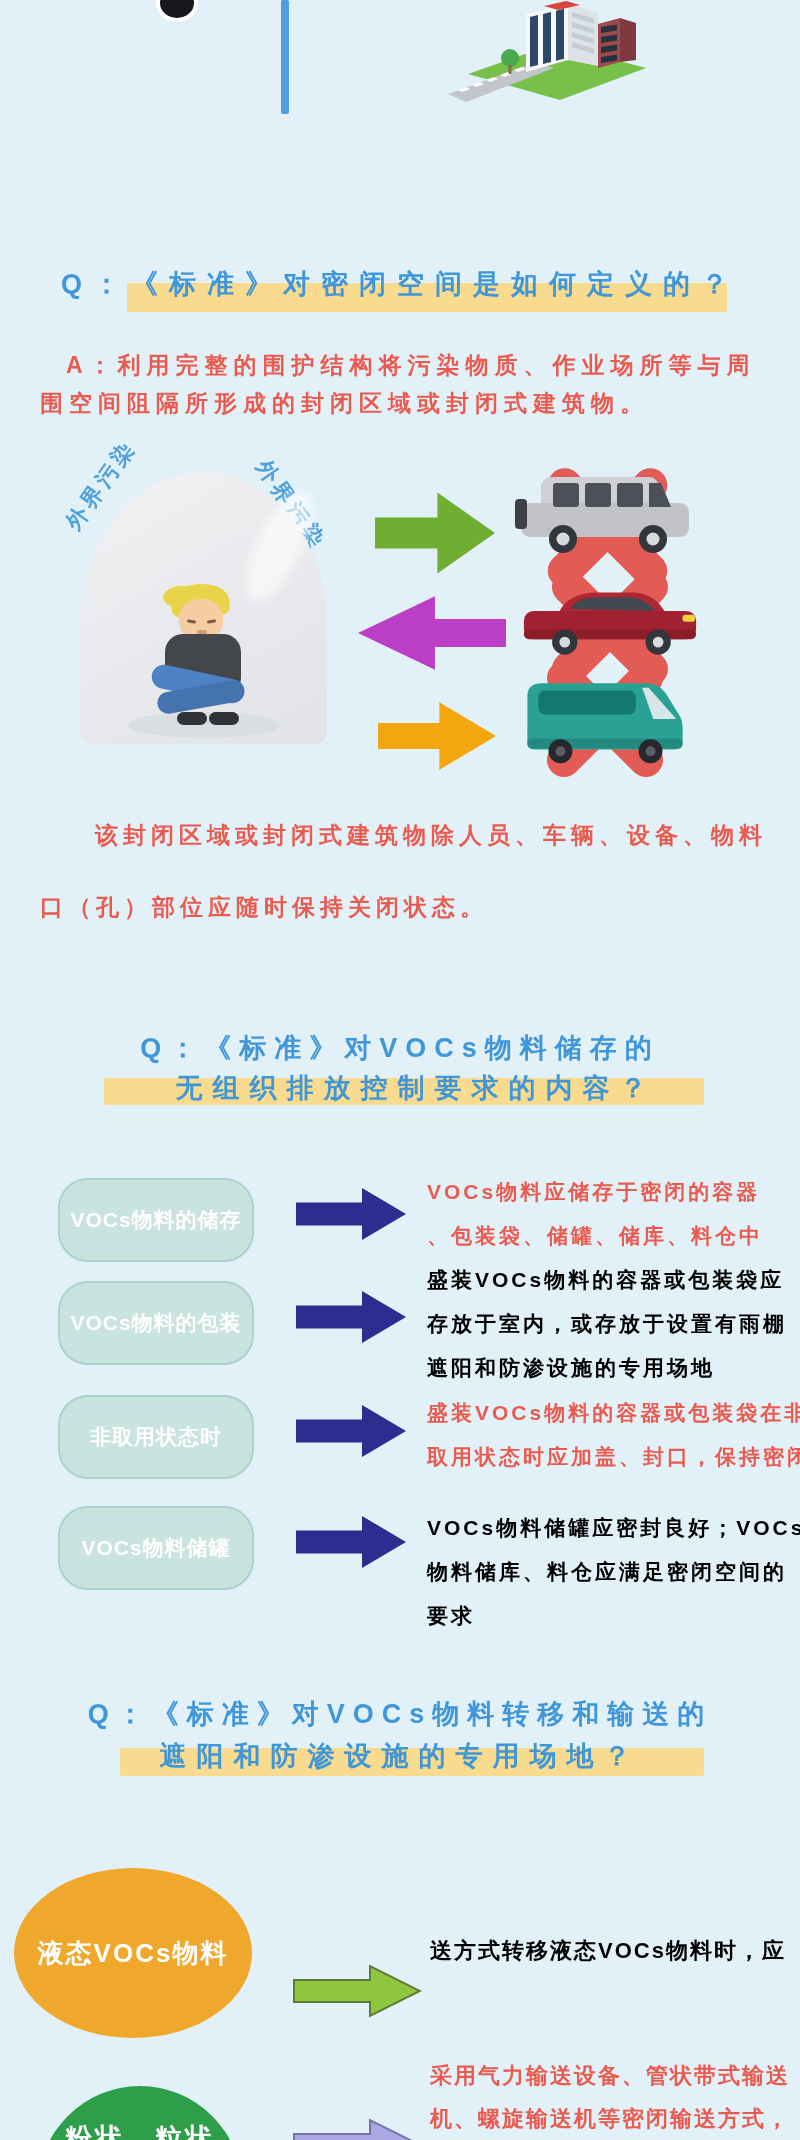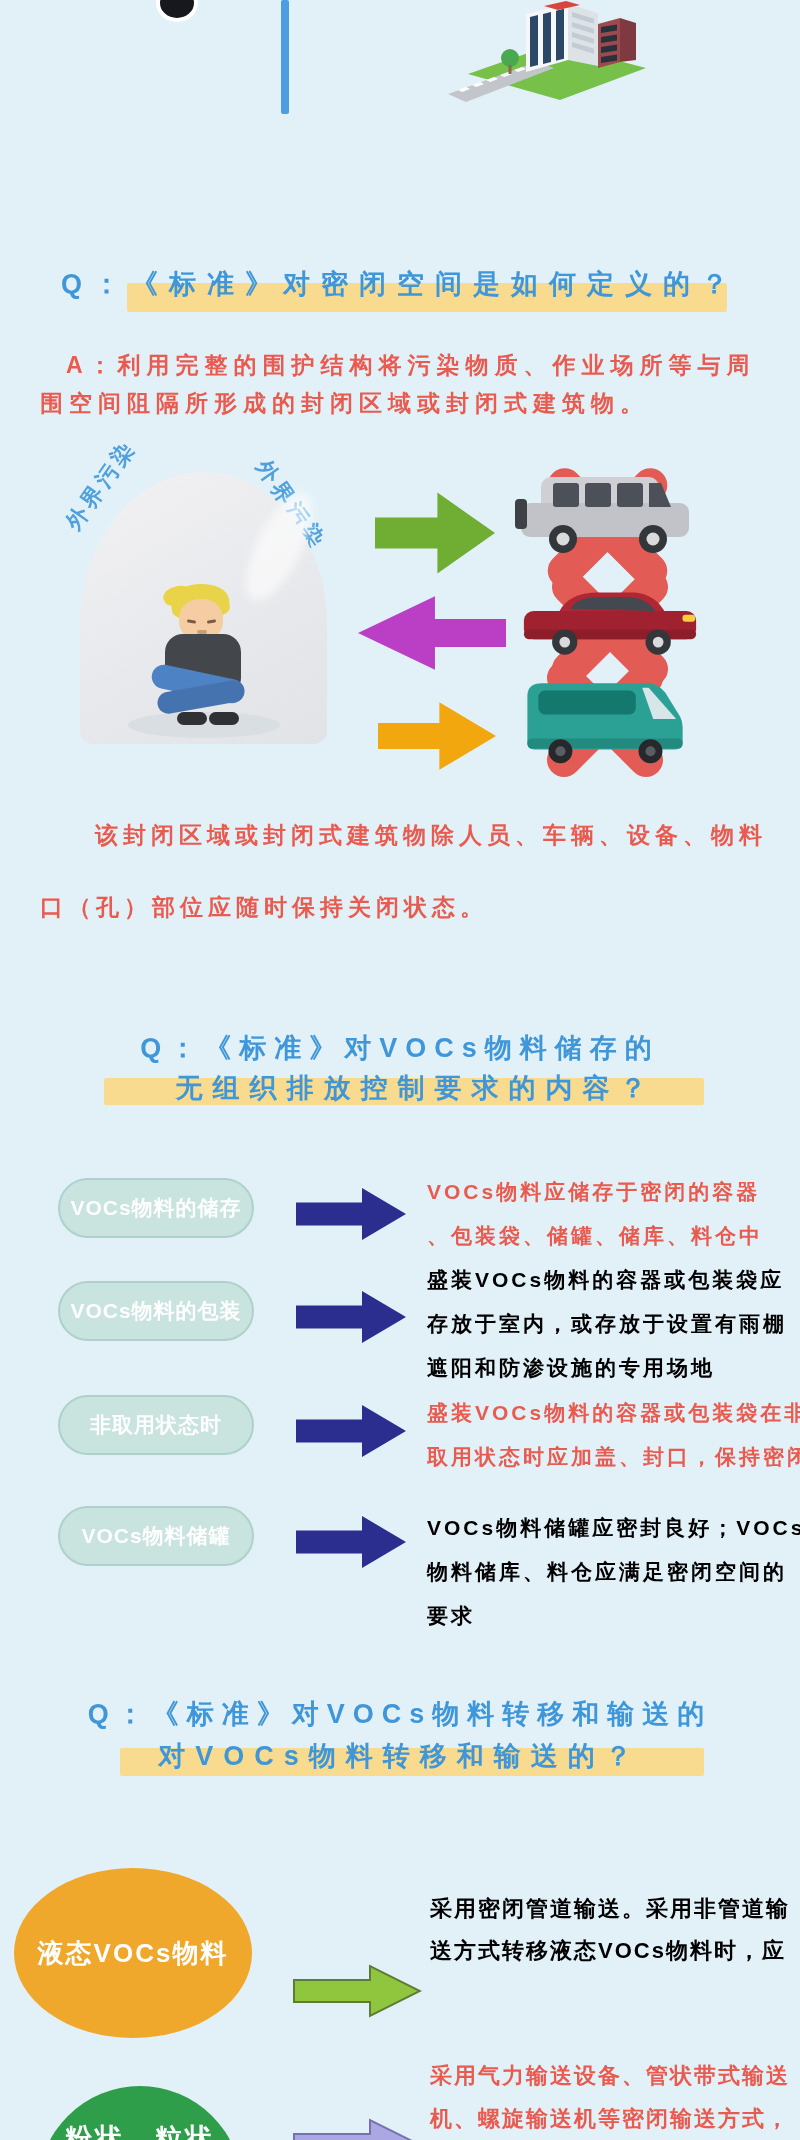--- a/index.html
+++ b/index.html
@@ -60,21 +60,21 @@
     filter:drop-shadow(4px 5px 0 rgba(255,255,255,.9));}
   .navy-arrow{left:296px;width:110px;height:52px;background:#2b2e8e;
     clip-path:polygon(0 28%,60% 28%,60% 0,100% 50%,60% 100%,60% 72%,0 72%);}
   
   .xmark{z-index:1;}
   .xmark::before,.xmark::after{content:"";position:absolute;left:50%;top:50%;
     width:100%;height:34px;margin-left:-50%;margin-top:-17px;background:#e25b55;border-radius:17px;}
   .xmark::before{transform:rotate(45deg);} .xmark::after{transform:rotate(-45deg);}
   .car{z-index:2;}
   
-  .tealbox{left:58px;width:196px;height:60px;background:#c9e3df;border:2px solid #aed1cc;
+  .tealbox{left:58px;width:196px;height:84px;background:#c9e3df;border:2px solid #aed1cc;
     border-radius:30px;display:flex;align-items:center;justify-content:center;
     color:#ffffff;font-weight:700;font-size:21px;letter-spacing:1px;white-space:nowrap;box-sizing:border-box;}
   
   .orange-ellipse{left:14px;top:1868px;width:238px;height:170px;background:#efa72c;border-radius:50%;
     display:flex;align-items:center;justify-content:center;color:#fff;font-weight:700;
     font-size:26px;letter-spacing:2px;white-space:nowrap;}
   .green-circle{left:38px;top:2086px;width:204px;height:204px;background:#2f9e4a;border-radius:50%;
     display:flex;align-items:flex-start;justify-content:center;color:#fff;font-weight:700;
     font-size:27px;letter-spacing:3px;white-space:nowrap;}
   .green-circle span{margin-top:34px;}
@@ -225,28 +225,27 @@
   <div class="abs navy-arrow" style="top:1516px;"></div>
   <div class="line blue rline" style="top:1514px;">VOCs物料储罐应密封良好；VOCs</div>
   <div class="line blue rline" style="top:1558px;">物料储库、料仓应满足密闭空间的</div>
   <div class="line blue rline" style="top:1602px;">要求</div>
 
   <div class="abs qhead" style="top:1696px;">
     <div class="qtext ls8">Q：《标准》对VOCs物料转移和输送的</div>
   </div>
   <div class="abs qhead" style="top:1738px;">
     <div class="hl" style="left:120px;top:10px;width:584px;height:28px;"></div>
-    <div class="qtext ls10">对VOCs物料转移和输送的？</div>
+    <div class="qtext ls10">遮阳和防渗设施的专用场地？</div>
   </div>
 
   <div class="abs orange-ellipse">液态VOCs物料</div>
   <svg class="abs outline-arrow" style="left:292px;top:1964px;" viewBox="0 0 130 54">
     <polygon points="2,16 78,16 78,2 128,27 78,52 78,38 2,38" fill="#8fc63e" stroke="#5d7c36" stroke-width="2"></polygon>
   </svg>
-  <div class="line blue r3line" style="top:1894px;">采用密闭管道输送。采用非管道输</div>
   <div class="line blue r3line" style="top:1936px;">送方式转移液态VOCs物料时，应</div>
 
   <div class="abs green-circle">
     <span>粉状、粒状</span>
   </div>
   <svg class="abs outline-arrow" style="left:292px;top:2118px;" viewBox="0 0 130 54">
     <polygon points="2,16 78,16 78,2 128,27 78,52 78,38 2,38" fill="#aba7e2" stroke="#7672b0" stroke-width="2"></polygon>
   </svg>
   <div class="line red r3line" style="top:2104px;">机、螺旋输送机等密闭输送方式，</div>
   <div class="line red r3line" style="top:2061px;">采用气力输送设备、管状带式输送</div>

